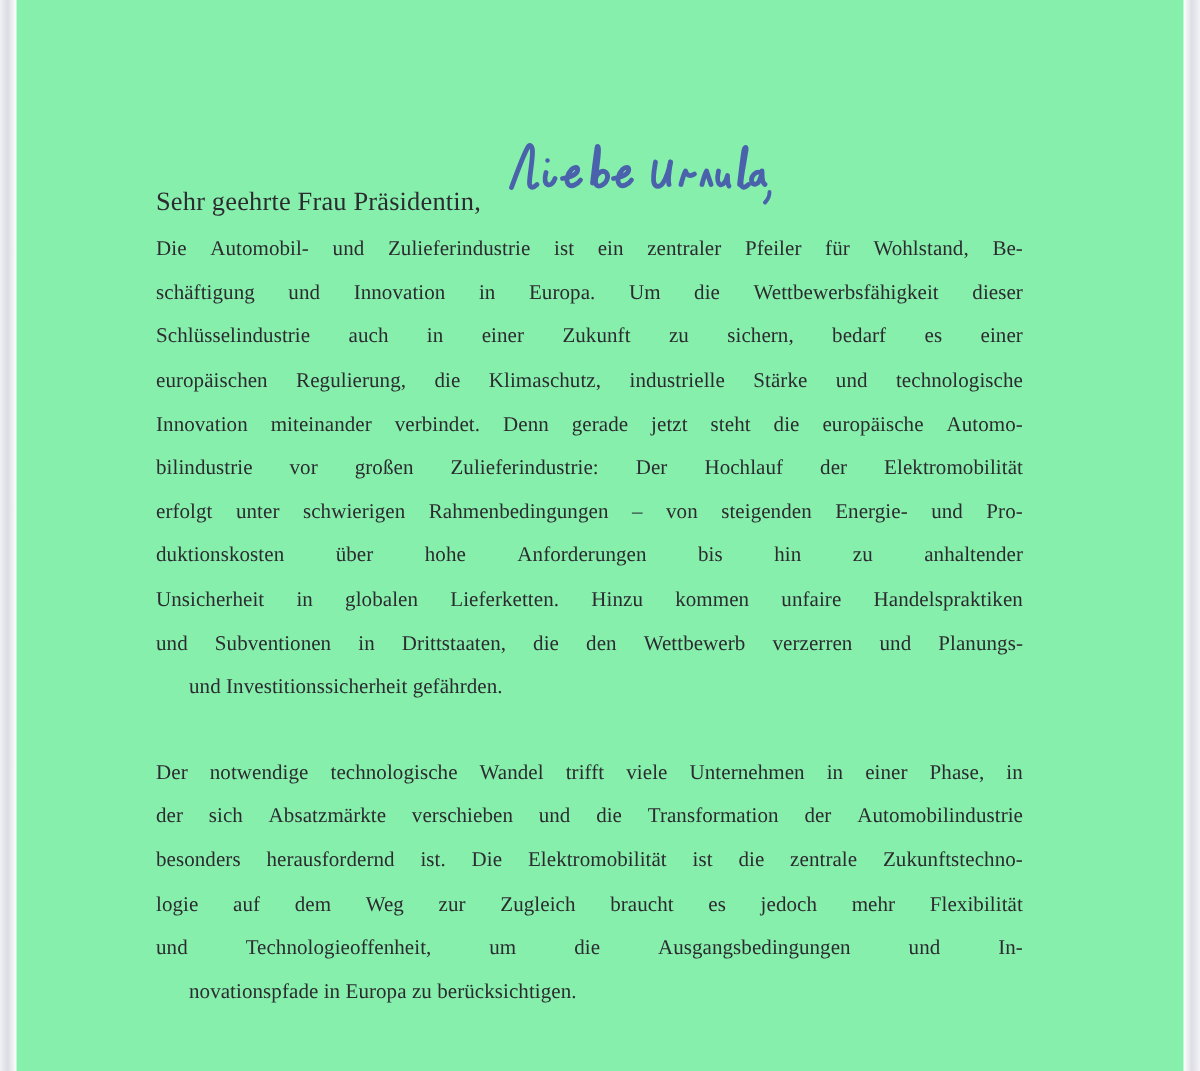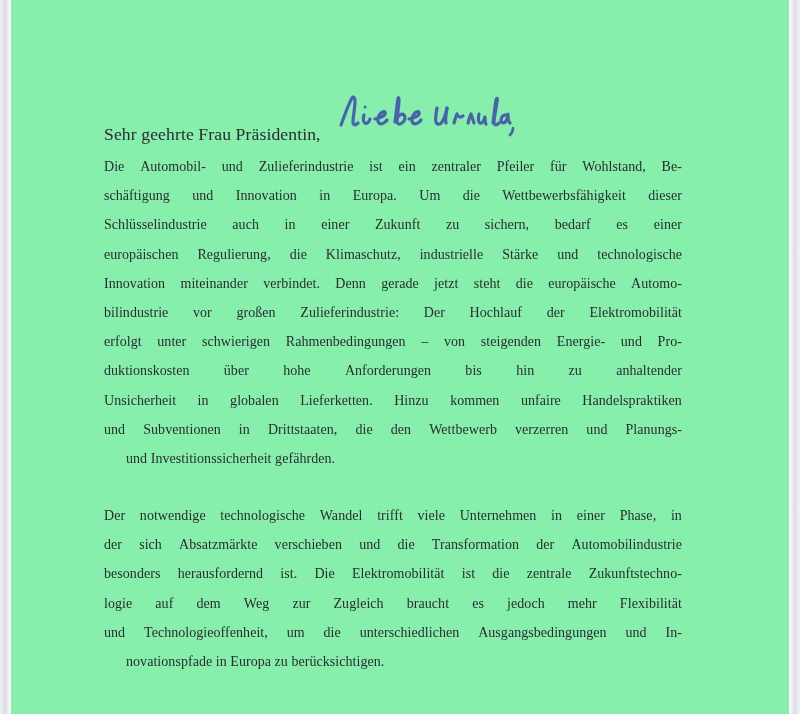--- a/index.html
+++ b/index.html
@@ -362,21 +362,20 @@
             <span class="w">mehr</span>
             <span class="w">Flexibilität</span>
           </span>
         </span>
         <span class="line">
           <span class="j">
             <span class="w">und</span>
             <span class="w">Technologieoffenheit,</span>
             <span class="w">um</span>
             <span class="w">die</span>
-            <span class="w">unterschiedlichen</span>
             <span class="w">Ausgangsbedingungen</span>
             <span class="w">und</span>
             <span class="w">In-</span>
           </span>
         </span>
         <span class="line last">
           <span class="j">
             <span class="w">novationspfade in Europa zu berücksichtigen.</span>
           </span>
         </span>

